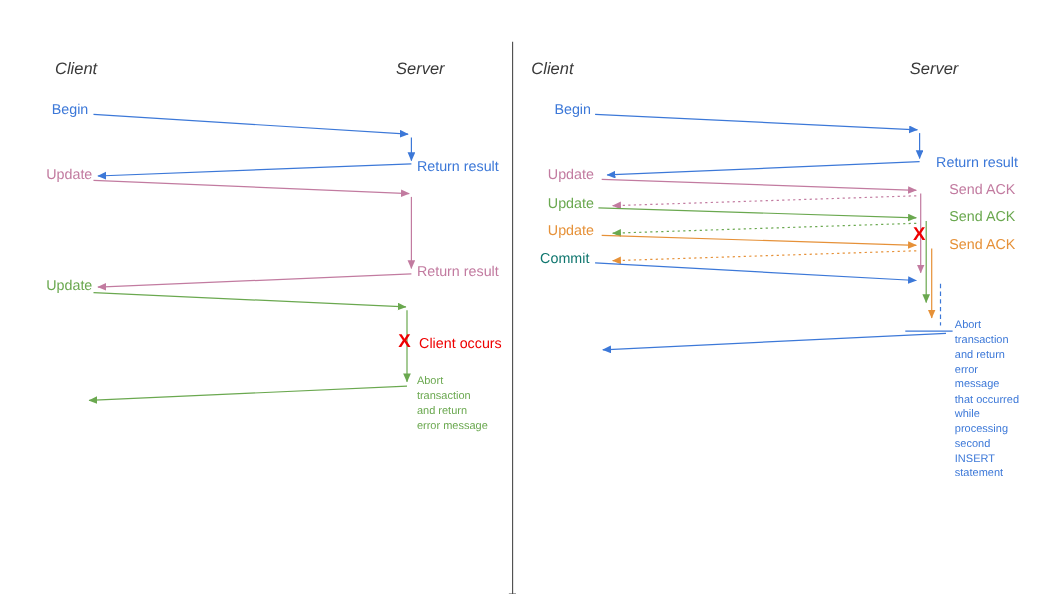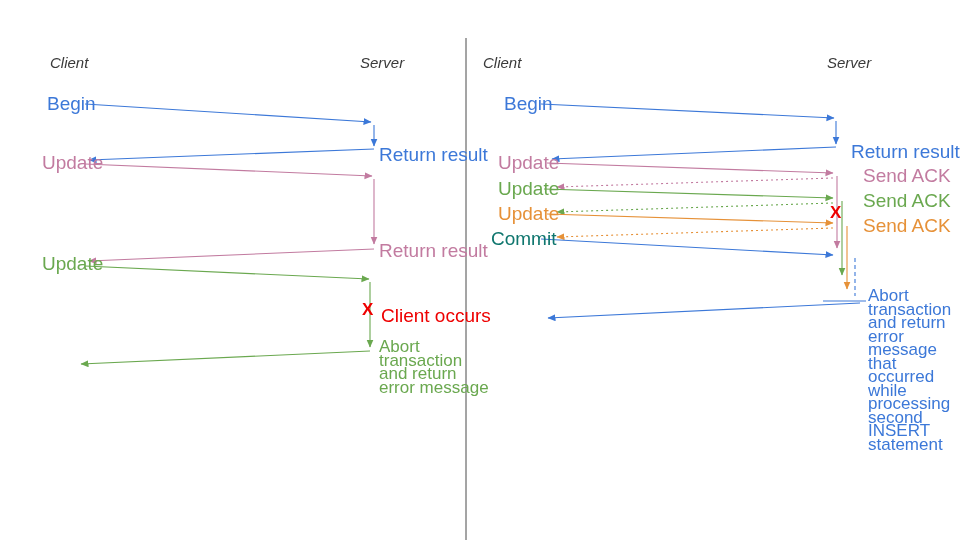--- a/index.html
+++ b/index.html
@@ -8,38 +8,38 @@
     position: relative;
     width: 960px;
     height: 540px;
     background: #ffffff;
     overflow: hidden;
     margin-top: 30px;
   }
   svg.layer { position: absolute; left: 0; top: 0; }
   .lbl {
     position: absolute;
-    font-size: 19px;
+    font-size: 13px;
     line-height: 1.15;
     white-space: nowrap;
     color: #333;
   }
   .actor {
     font-size: 15px;
     font-style: italic;
     color: #3a3a3a;
   }
   .caption {
     font-size: 15px;
     color: #111111;
     text-align: center;
   }
   .multiline {
     white-space: pre-line;
-    font-size: 17px;
+    font-size: 10px;
     line-height: 13.5px;
   }
   .xmark {
     font-weight: bold;
     font-size: 17px;
     line-height: 1;
   }
   .time { font-size: 12px; color: #111111; }
 </style>
 </head>

